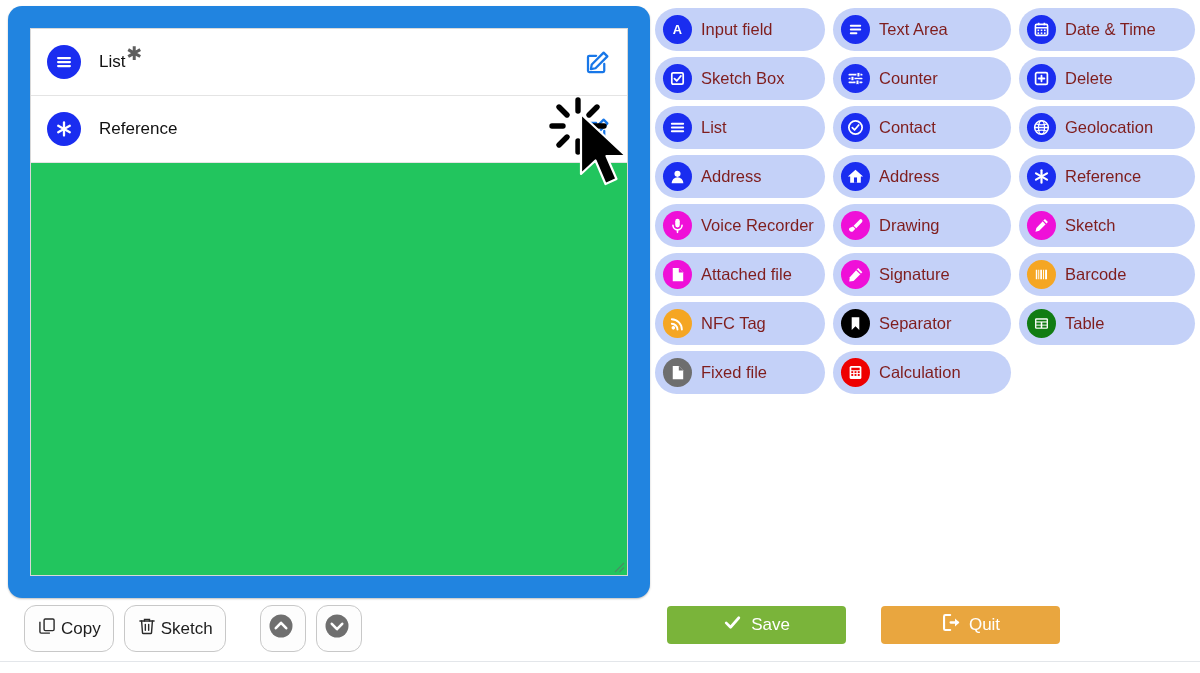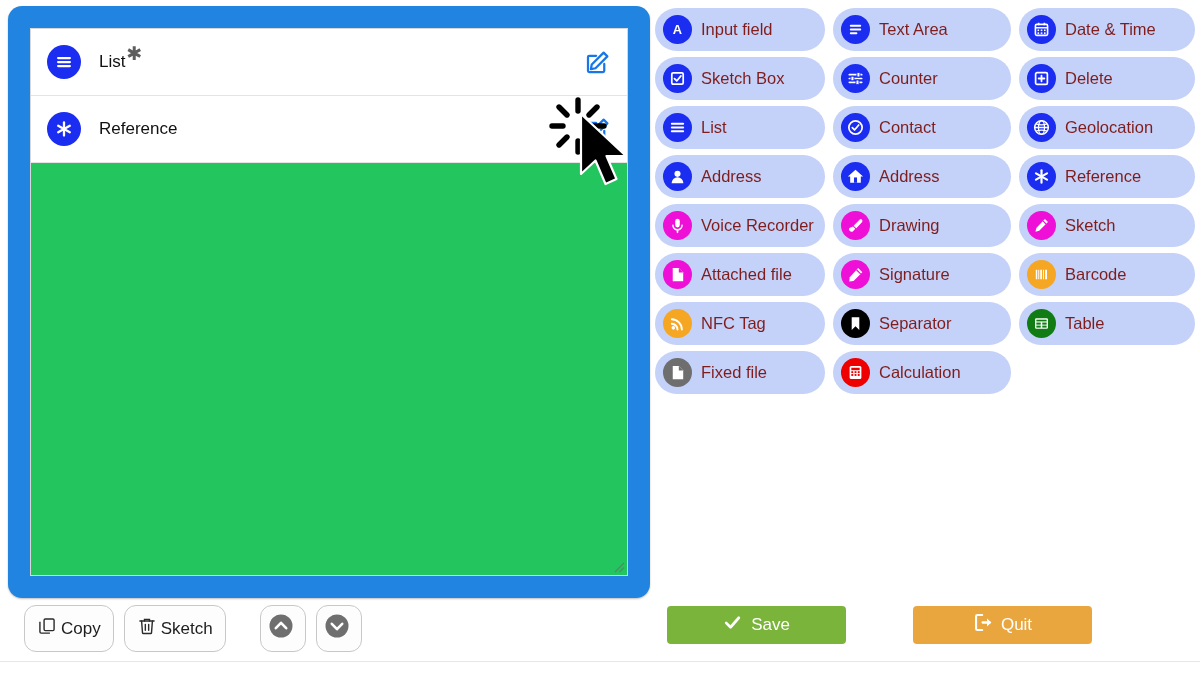--- a/index.html
+++ b/index.html
@@ -123,21 +123,20 @@
     font-family: inherit;
   }
   #quit-button {
     position: absolute; left: 881px; top: 606px;
     width: 179px; height: 38px;
     background: #e9a63f; border: none; border-radius: 4px;
     color: #fff; font-size: 17px;
     display: flex; align-items: center; justify-content: center; gap: 7px;
     cursor: pointer;
     font-family: inherit;
-    margin-left: 32px;
   }
 
   
   #page-divider {
     position: absolute; left: 0; top: 661px;
     width: 1200px; height: 1px; background: #e3e6ea;
   }
 
   
   #click-burst { position: absolute; left: 548px; top: 96px; pointer-events: none; }

